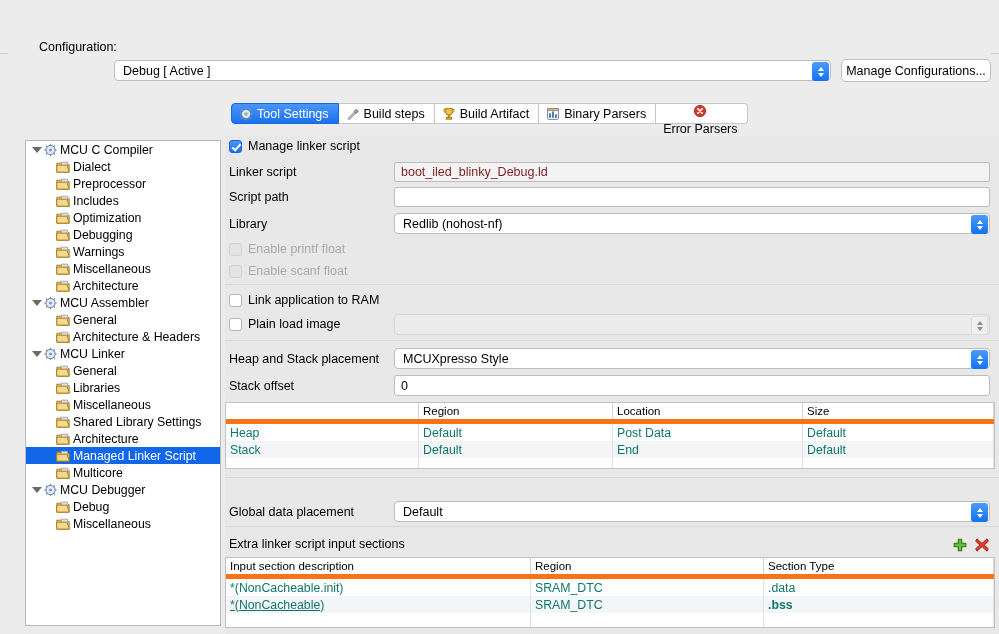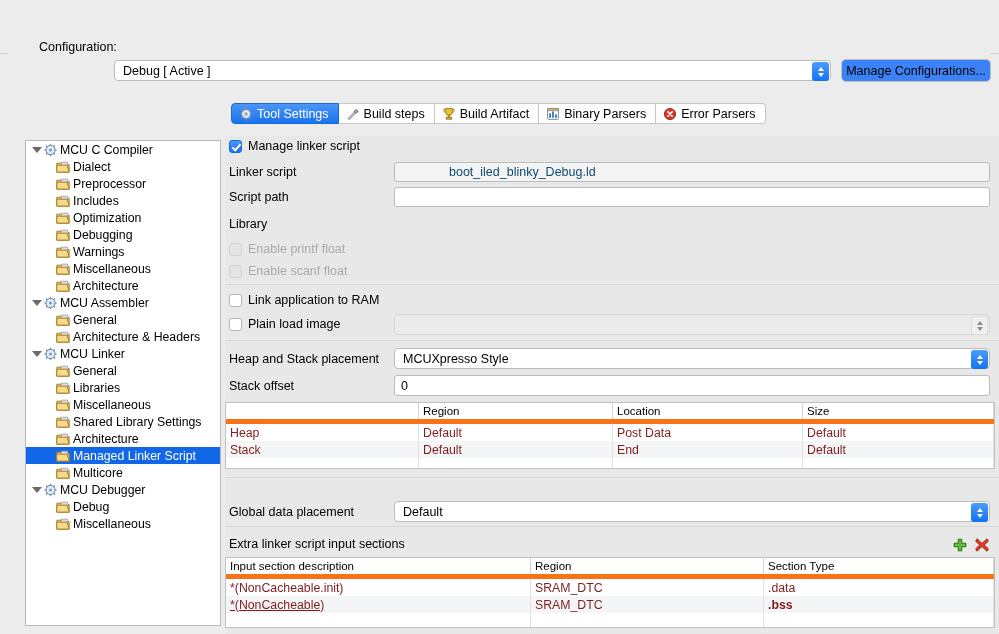--- a/index.html
+++ b/index.html
@@ -102,21 +102,21 @@
   }
   .chev-up { border-bottom: 4px solid #fff; }
   .chev-dn { border-top: 4px solid #fff; }
   .stepper.disabled .chev-up { border-bottom-color: #8d8d8d; }
   .stepper.disabled .chev-dn { border-top-color: #8d8d8d; }
 
   #manage-btn {
     position: absolute;
     left: 833px; top: 32px;
     width: 150px; height: 23px;
-    background: #3b82f6;
+    background: #ffffff;
     border: 1px solid #bfbfbf;
     border-radius: 5px;
     font-family: "Liberation Sans", sans-serif;
     font-size: 12.5px;
     color: #000;
     padding: 0;
     cursor: default;
   }
 
   
@@ -136,21 +136,21 @@
     border: 1px solid #c6c6c6;
     border-left: none;
     font-size: 12.5px;
     box-sizing: border-box;
     white-space: nowrap;
   }
   .tab:first-child {
     border-left: 1px solid #c6c6c6;
     border-radius: 4px 0 0 4px;
   }
-  .tab:last-child { border-radius: 0 4px 4px 0; }
+  .tab:last-child { border-radius: 0 4px 4px 0; flex-direction: column; }
   .tab.active {
     background: linear-gradient(#4a95f7, #1b72ef);
     color: #fff;
     border-color: #1668d6;
   }
   .tab-ico { width: 14px; height: 14px; flex: none; }
 
   
   #tree-panel {
     position: absolute;
@@ -237,21 +237,21 @@
     height: 20px;
     position: relative;
     display: flex;
     align-items: center;
   }
   .field .txt {
     padding-left: 6px;
     font-size: 12.5px;
     color: #000;
   }
-  .field .txt.placeholder { color: #0c4a6e; margin-left: 48px; }
+  .field .txt.placeholder { color: #7f1d1d; }
   .field.readonly { background: #f4f4f4; }
 
   .combo {
     background: #ffffff;
     border: 1px solid #bcbcbc;
     border-radius: 4px;
     box-sizing: border-box;
     height: 21px;
     position: relative;
     display: flex;
@@ -292,21 +292,21 @@
     overflow: hidden;
     white-space: nowrap;
   }
   .tr {
     display: flex;
     height: 17px;
   }
   .tr.alt { background: #f4f5f6; }
   .tr .td {
     font-size: 12.3px;
-    color: #7f1d1d;
+    color: #0f766e;
     padding-left: 4px;
     box-sizing: border-box;
     border-right: 1px solid #e2e2e2;
     display: flex;
     align-items: center;
     overflow: hidden;
     white-space: nowrap;
   }
   .tr.filler { height: 20px; }
 
@@ -685,20 +685,27 @@
 
   <div class="row" style="left:4px; top:54px;">
     <span class="lbl">Script path</span>
   </div>
   <div class="field" style="position:absolute; left:169px; top:51px; width:596px;">
     <span class="txt"></span>
   </div>
 
   <div class="row" style="left:4px; top:81px;">
     <span class="lbl">Library</span>
+  </div>
+  <div class="combo" style="position:absolute; left:169px; top:77px; width:596px;">
+    <span class="txt">Redlib (nohost-nf)</span>
+    <span class="stepper">
+      <span class="chev-up"></span>
+        <span class="chev-dn"></span>
+    </span>
   </div>
 
   <div class="row" style="left:4px; top:106px;">
     <span class="cbox disabled"></span>
     <span class="lbl dim">Enable printf float</span>
   </div>
 
   <div class="row" style="left:4px; top:128px;">
     <span class="cbox disabled"></span>
     <span class="lbl dim">Enable scanf float</span>

